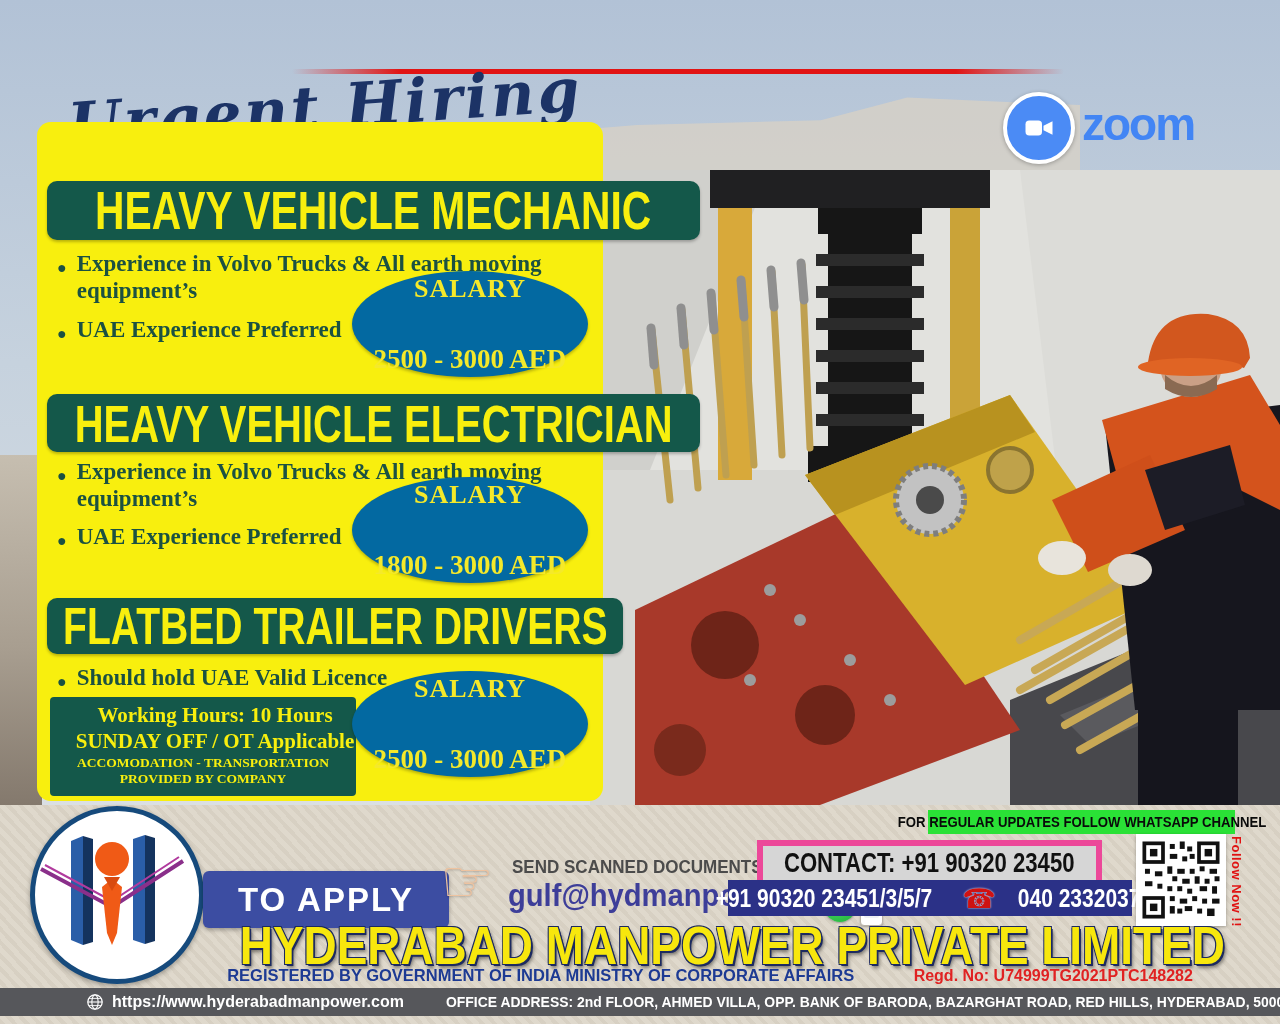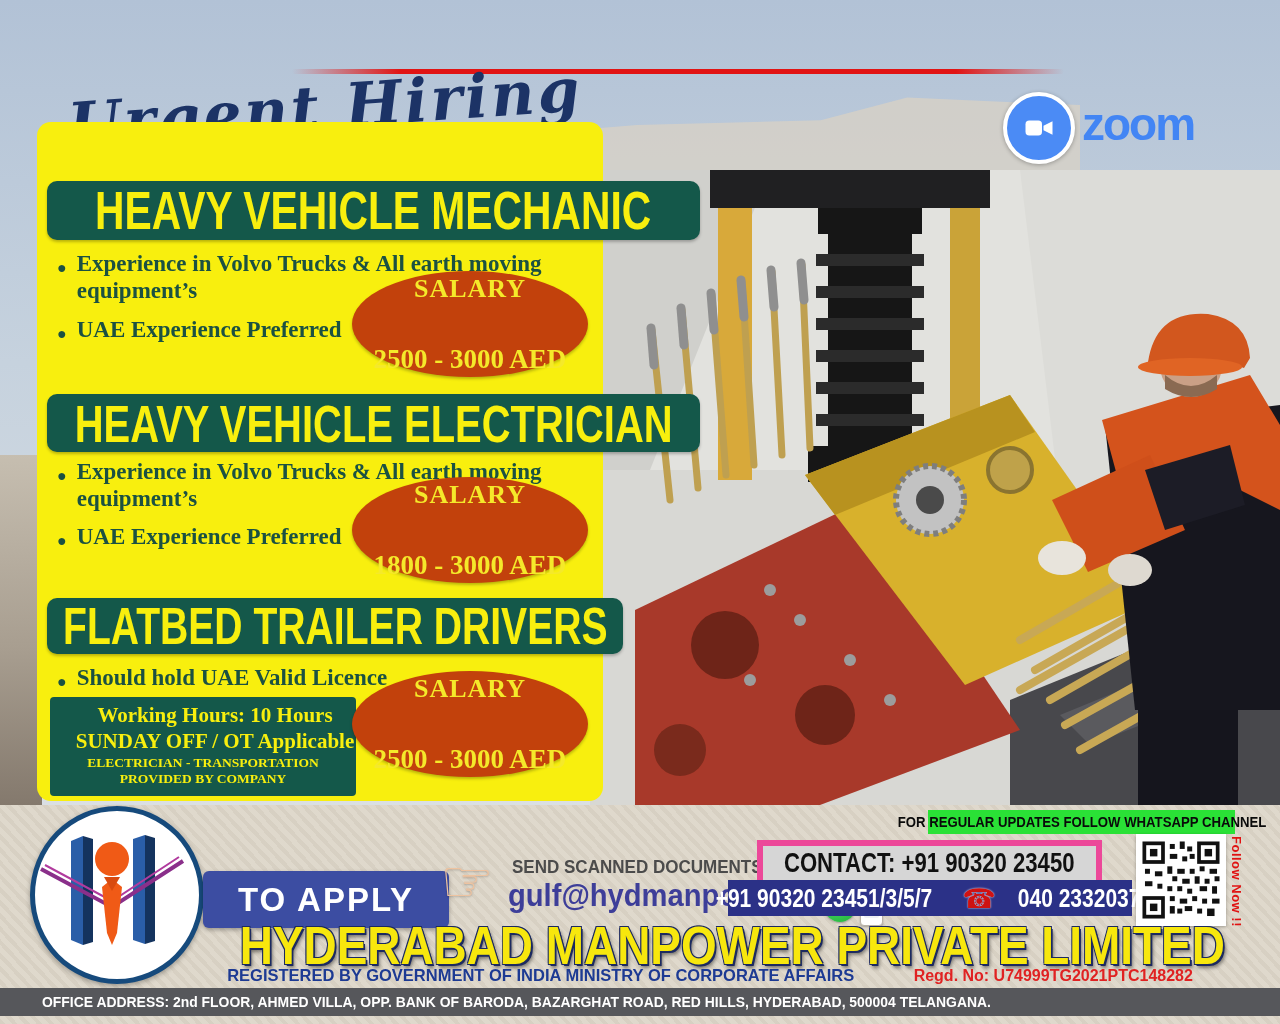--- a/index.html
+++ b/index.html
@@ -40,21 +40,21 @@
   .job-bar{position:absolute;left:47px;background:#14584a;border-radius:10px;color:#f8ef0e;
        display:flex;align-items:center;justify-content:center;box-shadow:0 2px 3px rgba(0,0,0,.25);}
   .job-bar .t{display:inline-block;font-weight:800;transform:scaleX(.85) scaleY(1.12);white-space:nowrap;}
   .bar1{top:181px;width:653px;height:59px;font-size:48px;}
   .bar2{top:394px;width:653px;height:58px;font-size:47px;}
   .bar3{top:598px;width:576px;height:56px;font-size:46px;}
   .bullet{position:absolute;display:flex;gap:10px;font-family:"Liberation Serif",serif;
        font-weight:700;font-size:23px;color:#1b5142;line-height:1.18;}
   .bullet .dot{flex:0 0 auto;}
   .bullet .dot::before{content:"●";font-size:16px;position:relative;top:2px;}
-  .salary{position:absolute;width:236px;height:106px;background:#c2410c;border-radius:50%;
+  .salary{position:absolute;width:236px;height:106px;background:#0369a1;border-radius:50%;
        color:#f5e92a;display:flex;flex-direction:column;align-items:center;justify-content:center;
        font-family:"Liberation Serif",serif;box-shadow:0 2px 3px rgba(0,0,0,.25);gap:40px;}
   .salary .lab{font-size:26px;font-weight:700;letter-spacing:1px;}
   .salary .val{font-size:27px;font-weight:700;white-space:nowrap;}
   .work-box{position:absolute;left:50px;top:697px;width:306px;height:99px;background:#14584a;border-radius:4px;
        color:#f8ef0e;text-align:center;font-family:"Liberation Serif",serif;font-weight:700;padding-top:5px;box-sizing:border-box;}
   .work-box .l1,.work-box .l2{font-size:21px;line-height:1.25;padding-left:24px;}
   .work-box .l3,.work-box .l4{font-size:13.5px;line-height:1.25;}
 
   
@@ -264,21 +264,21 @@
   <div class="job-bar bar3">
     <span class="t">FLATBED TRAILER DRIVERS</span>
   </div>
   <div class="bullet" style="left:57px;top:664px;width:430px;">
     <span class="dot"></span>
     <span>Should hold UAE Valid Licence</span>
   </div>
   <div class="work-box">
     <div class="l1">Working Hours: 10 Hours</div>
     <div class="l2">SUNDAY OFF / OT Applicable</div>
-    <div class="l3">ELECTRICIAN - TRANSPORTATION</div>
+    <div class="l3">ACCOMODATION - TRANSPORTATION</div>
     <div class="l4">PROVIDED BY COMPANY</div>
   </div>
   <div class="salary" style="left:352px;top:671px;">
     <span class="lab">SALARY</span>
     <span class="val">2500 - 3000 AED</span>
   </div>
 
   <div class="logo-circle">
     <svg width="154" height="158" viewBox="0 0 154 158">
       <polygon points="36,30 48,25 48,134 36,129" fill="#2a5ea8"></polygon>
@@ -375,16 +375,26 @@
 
   <div class="company-name">
     <span class="t">HYDERABAD MANPOWER PRIVATE LIMITED</span>
   </div>
   <div class="registered-row">
     <span class="gov">REGISTERED BY GOVERNMENT OF INDIA MINISTRY OF CORPORATE AFFAIRS</span>
     <span class="regd">Regd. No: U74999TG2021PTC148282</span>
   </div>
 
   <div class="footer-bar">
+    <div class="site">
+      <svg width="18" height="18" viewBox="0 0 20 20">
+        <circle cx="10" cy="10" r="8" fill="none" stroke="#fff" stroke-width="1.4"></circle>
+        <ellipse cx="10" cy="10" rx="3.5" ry="8" fill="none" stroke="#fff" stroke-width="1.2"></ellipse>
+        <line x1="2" y1="10" x2="18" y2="10" stroke="#fff" stroke-width="1.2"></line>
+        <line x1="3" y1="6" x2="17" y2="6" stroke="#fff" stroke-width="1"></line>
+        <line x1="3" y1="14" x2="17" y2="14" stroke="#fff" stroke-width="1"></line>
+      </svg>
+      <span>https://www.hyderabadmanpower.com</span>
+    </div>
     <div class="addr">OFFICE ADDRESS: 2nd FLOOR, AHMED VILLA, OPP. BANK OF BARODA, BAZARGHAT ROAD, RED HILLS, HYDERABAD, 500004 TELANGANA.</div>
   </div>
 
 </div>
 
 </body></html>

